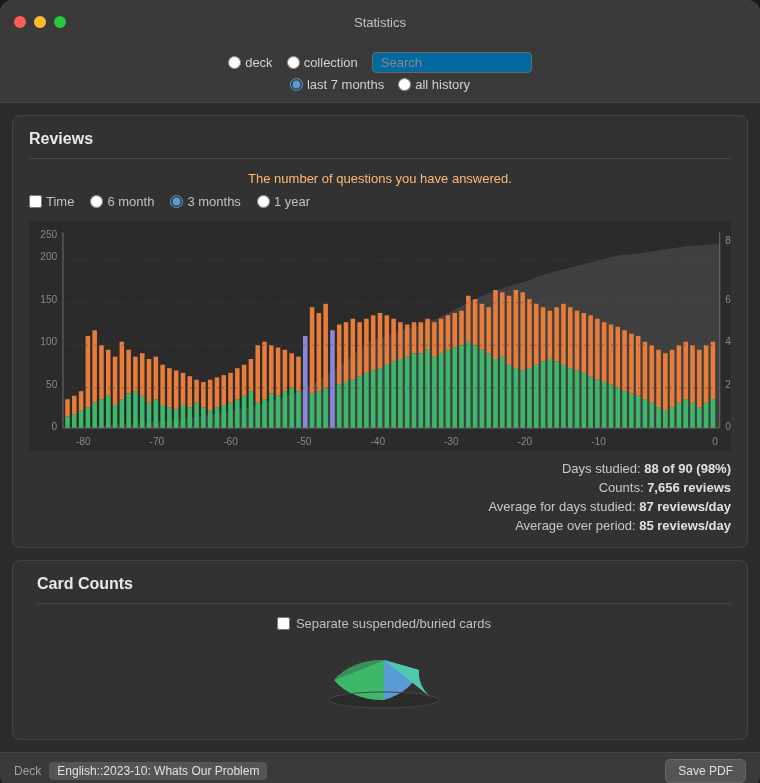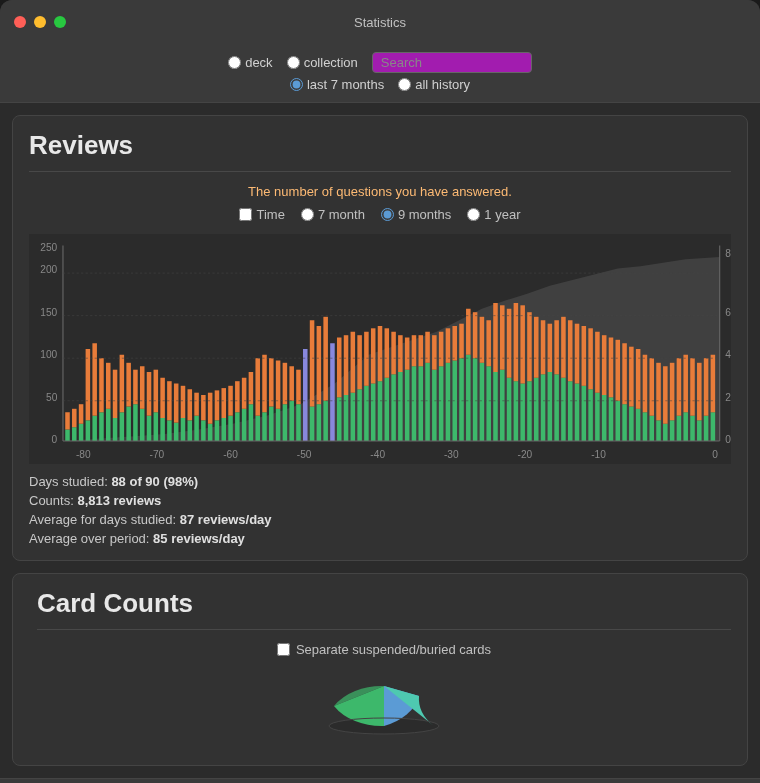--- a/index.html
+++ b/index.html
@@ -83,21 +83,21 @@
       cursor: pointer;
     }
 
     .radio-label input[type="radio"] {
       accent-color: #5b9bd5;
       width: 13px;
       height: 13px;
     }
 
     .search-input {
-      background: #a21caf;
+      background: #0369a1;
       border: 1px solid #666;
       border-radius: 4px;
       color: #c0c0c0;
       font-size: 13px;
       padding: 2px 8px;
       width: 160px;
       outline: none;
     }
 
     .search-input::placeholder {
@@ -114,42 +114,41 @@
     }
 
     .panel {
       background: #323232;
       border-radius: 8px;
       padding: 14px 16px;
       border: 1px solid #444;
     }
 
     .panel-title {
-      font-size: 26px;
+      font-size: 16px;
       font-weight: 700;
       color: #e8e8e8;
       margin-bottom: 10px;
     }
 
     .panel-divider {
       border: none;
       border-top: 1px solid #484848;
       margin: 8px 0 12px;
     }
 
     .chart-description {
       text-align: center;
       color: #fdba74;
       font-size: 13px;
       margin-bottom: 8px;
     }
 
     .chart-options {
       display: flex;
-      justify-content: center;
       gap: 16px;
       margin-bottom: 12px;
     }
 
     .chart-options label {
       display: flex;
       align-items: center;
       gap: 4px;
       color: #c0c0c0;
       font-size: 13px;
@@ -169,21 +168,21 @@
     }
 
     .chart-svg {
       width: 100%;
       height: 100%;
     }
 
     .stats-grid {
       display: flex;
       flex-direction: column;
-      align-items: flex-start;
+      align-items: flex-end;
       gap: 4px;
       margin-top: 6px;
     }
 
     .stat-line {
       color: #c8c8c8;
       font-size: 13px;
       text-align: center;
     }
 
@@ -301,25 +300,25 @@
       <hr class="panel-divider">
       <div class="chart-description">The number of questions you have answered.</div>
 
       <div class="chart-options">
         <label>
           <input type="checkbox" style="">
           <span>Time</span>
         </label>
         <label>
           <input type="radio" name="chartperiod" value="1month" style="">
-          <span>7 month</span>
+          <span>6 month</span>
         </label>
         <label>
           <input type="radio" name="chartperiod" value="3months" checked="" style="">
-          <span>9 months</span>
+          <span>3 months</span>
         </label>
         <label>
           <input type="radio" name="chartperiod" value="1year" style="">
           <span>1 year</span>
         </label>
       </div>
 
       <div class="chart-container">
         <svg class="chart-svg" viewBox="0 0 620 200" preserveAspectRatio="none">
 
@@ -555,21 +554,21 @@
         </svg>
       </div>
 
       <div class="stats-grid">
         <div class="stat-line">
           <span>Days studied: </span>
           <strong>88 of 90 (98%)</strong>
         </div>
         <div class="stat-line">
           <span>Counts: </span>
-          <strong>8,813 reviews</strong>
+          <strong>7,656 reviews</strong>
         </div>
         <div class="stat-line">
           <span>Average for days studied: </span>
           <strong>87 reviews/day</strong>
         </div>
         <div class="stat-line">
           <span>Average over period: </span>
           <strong>85 reviews/day</strong>
         </div>
       </div>

